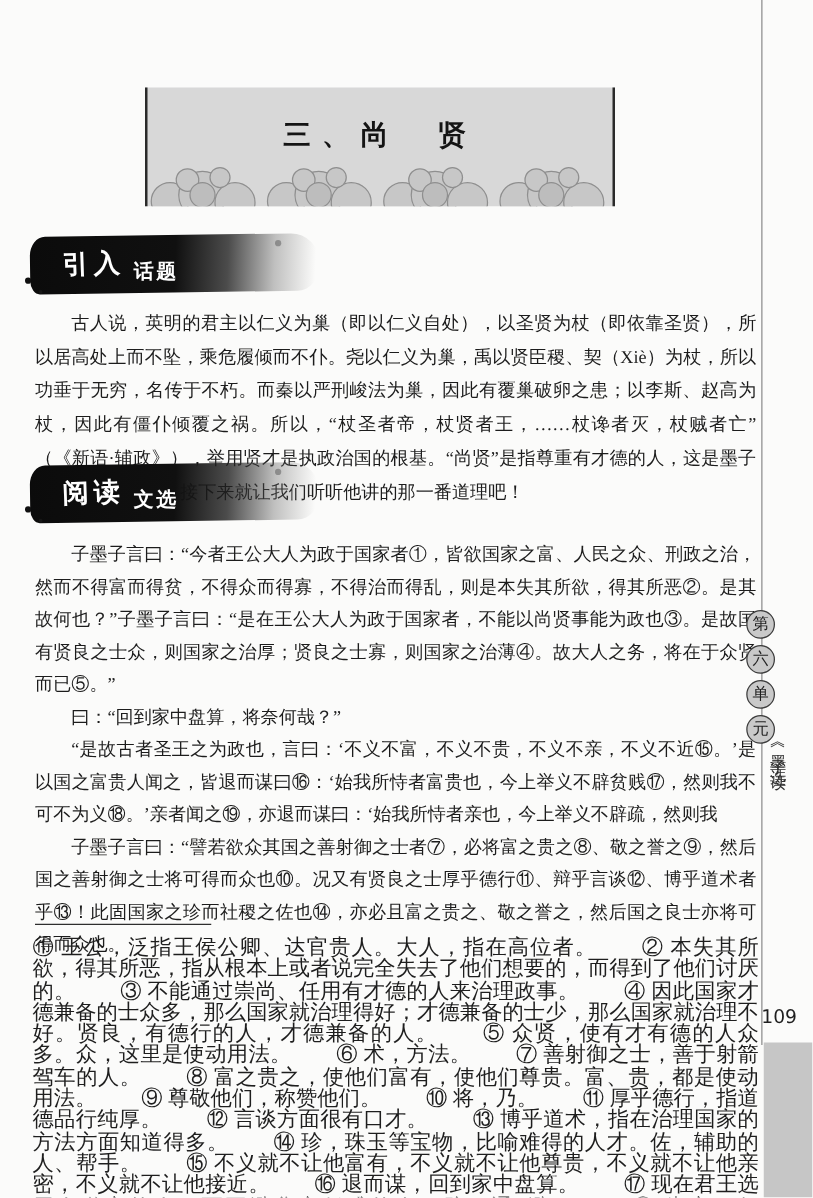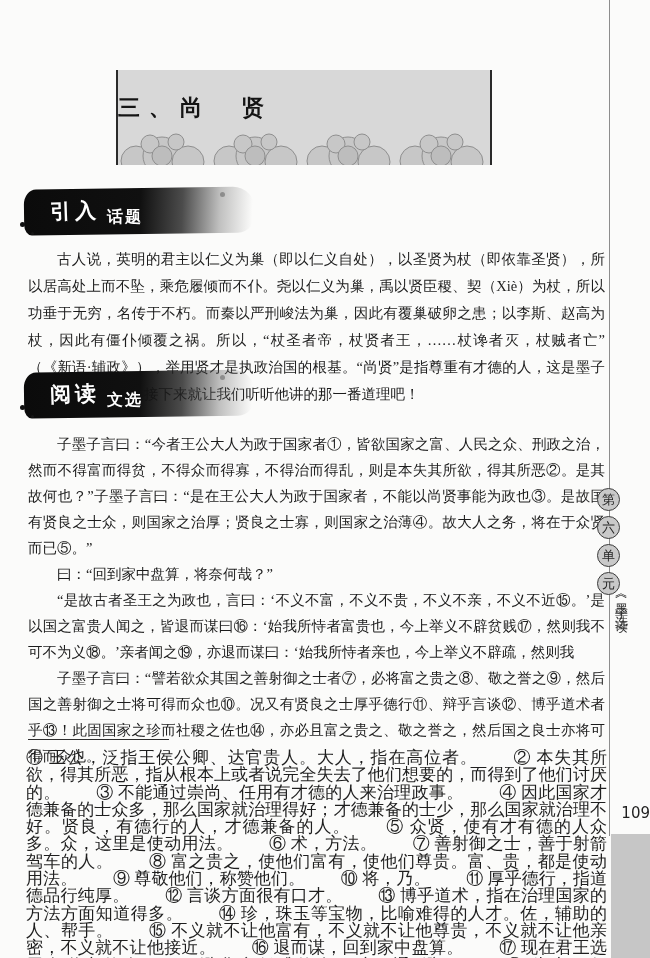--- a/index.html
+++ b/index.html
@@ -8,21 +8,21 @@
     background:#fbfbfa; color:#1c1c1c;
     font-family:"Liberation Serif","DejaVu Serif",serif;
   }
   
   .banner{
     position:absolute; left:116px; top:70px; width:376px; height:95px;
     background:#d8d8d8; border-left:2px solid #2a2a2a; border-right:2px solid #2a2a2a;
     box-sizing:border-box; overflow:hidden;
   }
   .banner-title{
-    position:relative; z-index:2; margin-top:23px; 
+    position:relative; z-index:2; margin-top:23px; text-align:center;
     font-weight:bold; font-size:22px; letter-spacing:9px; color:#141414;
     font-family:"DejaVu Serif","Liberation Serif",serif;
   }
   .clouds{ position:absolute; left:0; bottom:-2px; width:100%; height:38px; z-index:1; }
   
   .brush-label{
     position:absolute; left:24px; width:232px; height:46px;
     display:flex; align-items:center; color:#fff;
   }
   .brush-label::before{
@@ -79,21 +79,21 @@
     border-radius:50%; background:#c9c9c9; color:#1f1f1f; text-align:center;
     font-family:"DejaVu Serif","Liberation Serif",serif; font-size:13px; line-height:21px;
   }
   .book-title{
     position:absolute; left:612px; top:589px; height:130px;
     writing-mode:vertical-rl; text-orientation:mixed;
     font-family:"DejaVu Serif","Liberation Serif",serif;
     font-size:13px; letter-spacing:4px; color:#2d2d2d;
   }
   .page-number{
-    position:absolute; left:609px; top:804px; width:41px; text-align:right;
+    position:absolute; left:609px; top:804px; width:41px; text-align:left;
     font-family:"DejaVu Sans","Liberation Sans",sans-serif; font-size:15px; color:#1f1f1f;
   }
   .corner-block{ position:absolute; left:611px; top:834px; width:39px; height:124px; background:#c6c6c6; }
 </style>
 </head>
 <body>
 
 <div class="page">
 
   <div class="banner">

